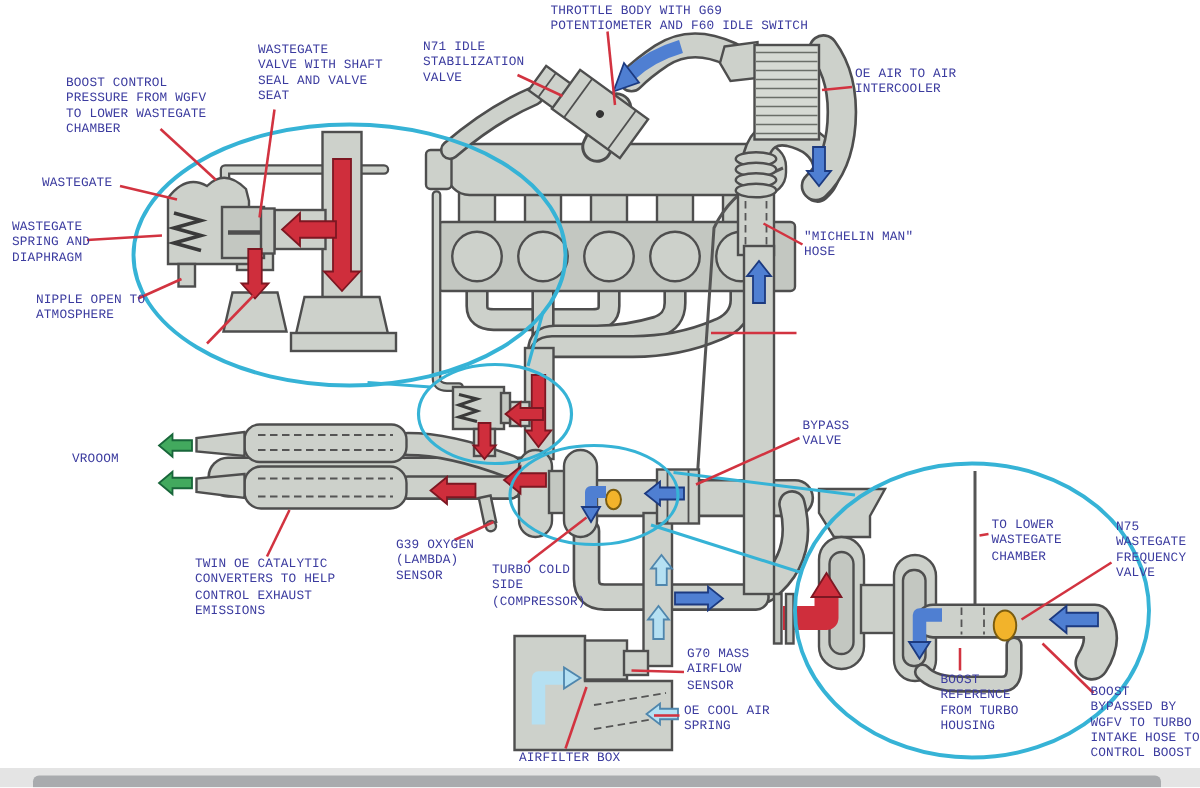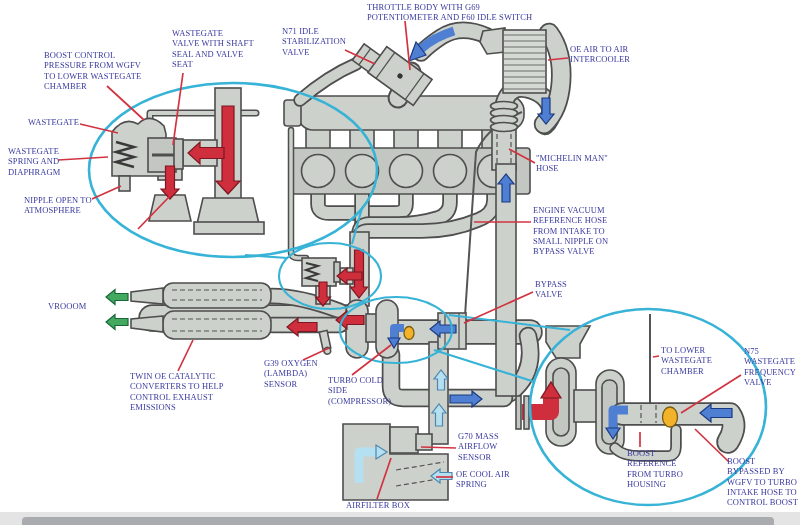--- a/index.html
+++ b/index.html
@@ -1,20 +1,20 @@
 <!DOCTYPE html>
 <html><head>
 <meta charset="utf-8">
 <style>
   html,body{margin:0;padding:0;background:#fff;}
   #stage{position:relative;width:800px;height:525px;background:#ffffff;overflow:hidden;
          font-family:"Liberation Sans",sans-serif;}
   #diagram{position:absolute;left:0;top:0;}
   .lbl{position:absolute;font-size:8.5px;line-height:1.22;color:#3b3b9f;
-       white-space:pre-line;letter-spacing:.1px;font-family:Liberation Serif, serif;}
+       white-space:pre-line;letter-spacing:.1px;font-family:Liberation Mono, monospace;}
   .po{fill:none;stroke:#4e4e4e;stroke-linecap:round;stroke-linejoin:round;}
   .pf{fill:none;stroke:#cdd1cb;stroke-linecap:round;stroke-linejoin:round;}
   .gs{fill:#cdd1cb;stroke:#4e4e4e;stroke-width:1.6;}
   .gs2{fill:#c3c7c1;stroke:#4e4e4e;stroke-width:1.6;}
   .thin{fill:none;stroke:#555;stroke-width:2;}
   .dash{stroke:#555;stroke-width:1.2;stroke-dasharray:5 3;fill:none;}
   .red{fill:#cf2e3c;stroke:#7d1722;stroke-width:1.2;}
   .rs{fill:none;stroke:#cf2e3c;stroke-linejoin:round;stroke-linecap:butt;}
   .blue{fill:#4f7fd2;stroke:#1c3a80;stroke-width:1.2;}
   .bs{fill:none;stroke:#4f7fd2;stroke-linejoin:round;}
@@ -340,25 +340,20 @@
 SEAT</div>
   <div class="lbl" style="left:282px;top:26px">N71 IDLE
 STABILIZATION
 VALVE</div>
   <div class="lbl" style="left:367px;top:2px">THROTTLE BODY WITH G69
 POTENTIOMETER AND F60 IDLE SWITCH</div>
   <div class="lbl" style="left:570px;top:44px">OE AIR TO AIR
 INTERCOOLER</div>
   <div class="lbl" style="left:536px;top:153px">"MICHELIN MAN"
 HOSE</div>
-  <div class="lbl" style="left:533px;top:205px">ENGINE VACUUM
-REFERENCE HOSE
-FROM INTAKE TO
-SMALL NIPPLE ON
-BYPASS VALVE</div>
   <div class="lbl" style="left:535px;top:279px">BYPASS
 VALVE</div>
   <div class="lbl" style="left:264px;top:358px">G39 OXYGEN
 (LAMBDA)
 SENSOR</div>
   <div class="lbl" style="left:328px;top:375px">TURBO COLD
 SIDE
 (COMPRESSOR)</div>
   <div class="lbl" style="left:458px;top:431px">G70 MASS
 AIRFLOW

